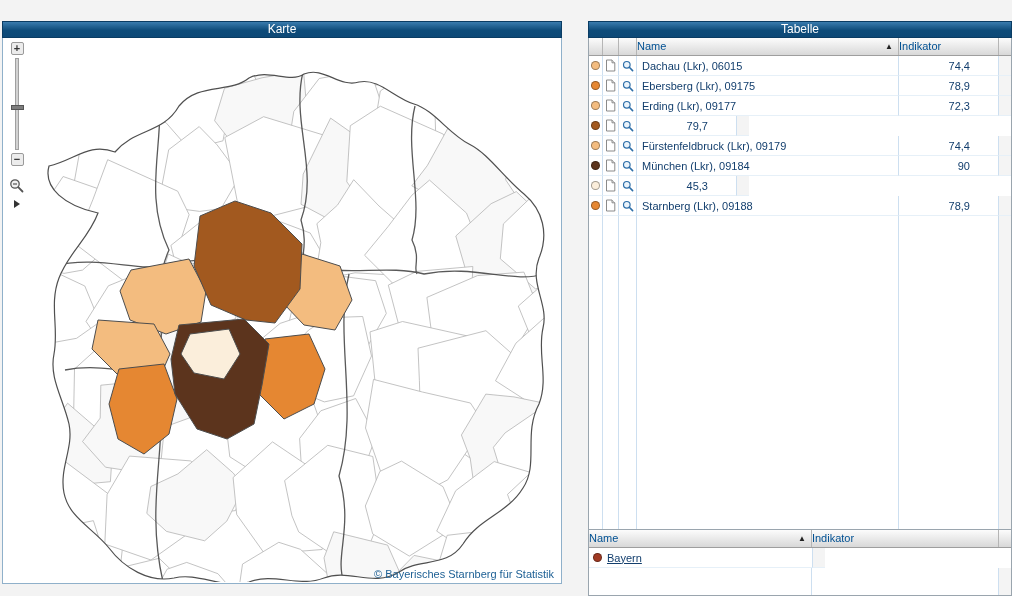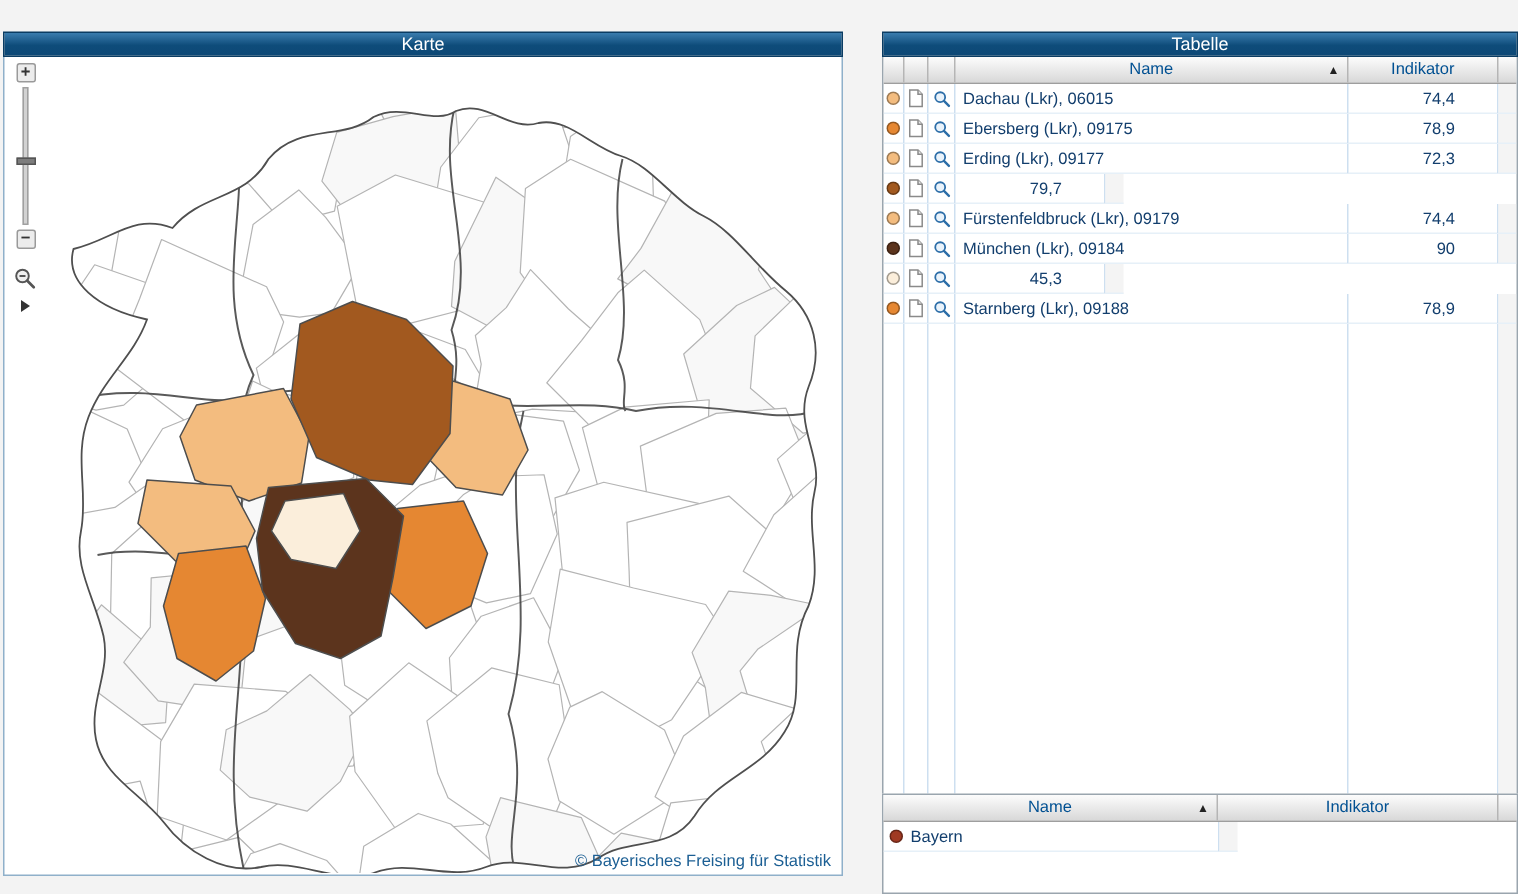--- a/index.html
+++ b/index.html
@@ -49,21 +49,21 @@
 
   
   .panel-tabelle { left: 588px; top: 21px; width: 424px; height: 510px; display: flex; flex-direction: column; }
   .tgrid { flex: 1; display: flex; flex-direction: column; background: #fff; border: 1px solid #9aa5ae; border-top: none; overflow: hidden; }
   .thead {
     display: flex; height: 18px; flex: 0 0 18px;
     background: linear-gradient(#fcfcfc, #d8d8d8);
     border-bottom: 1px solid #9e9e9e;
     font-size: 11px; color: #005092;
   }
-  .hcell { border-right: 1px solid #b5b5b5; line-height: 17px; position: relative; text-align: center; }
+  .hcell { border-right: 1px solid #b5b5b5; line-height: 17px; position: relative; }
   .h-dot { width: 14px; } .h-doc { width: 16px; } .h-mag { width: 18px; }
   .h-name { flex: 1; } .h-val { width: 100px; }
   .h-sb { width: 12px; border-right: none; }
   .sort { position: absolute; right: 5px; top: 0; font-size: 8px; color: #222; line-height: 17px; }
 
   .tbody { flex: 1; display: flex; flex-direction: column; overflow: hidden; }
   .trow { display: flex; height: 20px; flex: 0 0 20px; font-size: 11px; }
   .cell { border-right: 1px solid #cddff0; border-bottom: 1px solid #e6f0f8; display: flex; align-items: center; overflow: hidden; }
   .c-dot { width: 14px; justify-content: center; }
   .c-doc { width: 16px; justify-content: center; }
@@ -76,21 +76,21 @@
 
   .dot {
     width: 9px; height: 9px; border-radius: 50%;
     display: inline-block; border: 1px solid rgba(0,0,0,0.35); flex: 0 0 9px;
   }
 
   
   .panel-summary { left: 588px; top: 529px; width: 424px; height: 67px; display: flex; flex-direction: column; background: #fff; border: 1px solid #9aa5ae; }
   .shead { display: flex; height: 18px; flex: 0 0 18px; background: linear-gradient(#fcfcfc, #d8d8d8); border-bottom: 1px solid #9e9e9e; font-size: 11px; color: #005092; }
   .sh-name { width: 224px; } .sh-val { width: 188px; } .sh-sb { width: 12px; border-right: none; }
-  .sbody { flex: 1; display: flex; flex-direction: row; overflow: hidden; }
+  .sbody { flex: 1; display: flex; flex-direction: column; overflow: hidden; text-decoration: underline; }
   .srow { display: flex; height: 20px; flex: 0 0 20px; font-size: 11px; }
   .scell { border-right: 1px solid #cddff0; border-bottom: 1px solid #e6f0f8; display: flex; align-items: center; overflow: hidden; }
   .s-name { width: 224px; gap: 5px; padding-left: 4px; }
   .s-val { width: 188px; justify-content: flex-end; padding-right: 14px; }
   .s-sb { width: 12px; border-right: none; background: #f4f4f4; }
   .sfill { flex: 1; display: flex; }
   .sfill .scell { border-bottom: none; }
 </style>
 </head>
 <body>
@@ -225,21 +225,21 @@
       <svg class="zlens" width="16" height="16" viewBox="0 0 16 16">
         <circle cx="6" cy="6" r="4.2" fill="#f0f0f0" stroke="#555" stroke-width="1.3"></circle>
         <line x1="4" y1="6" x2="8" y2="6" stroke="#555" stroke-width="1.2"></line>
         <line x1="9.2" y1="9.2" x2="13.5" y2="13.5" stroke="#555" stroke-width="1.8" stroke-linecap="round"></line>
       </svg>
       <svg class="zarrow" width="10" height="10" viewBox="0 0 10 10">
         <path d="M2 1 L8 5 L2 9 Z" fill="#333"></path>
       </svg>
     </div>
 
-    <div class="copyright">© Bayerisches Freising für Statistik</div>
+    <div class="copyright">© Bayerisches Starnberg für Statistik</div>
   </div>
 </div>
 
 <div class="panel panel-tabelle">
   <div class="titlebar">
     <span>Tabelle</span>
   </div>
   <div class="tgrid">
     <div class="thead">
       <div class="hcell h-dot"></div>

